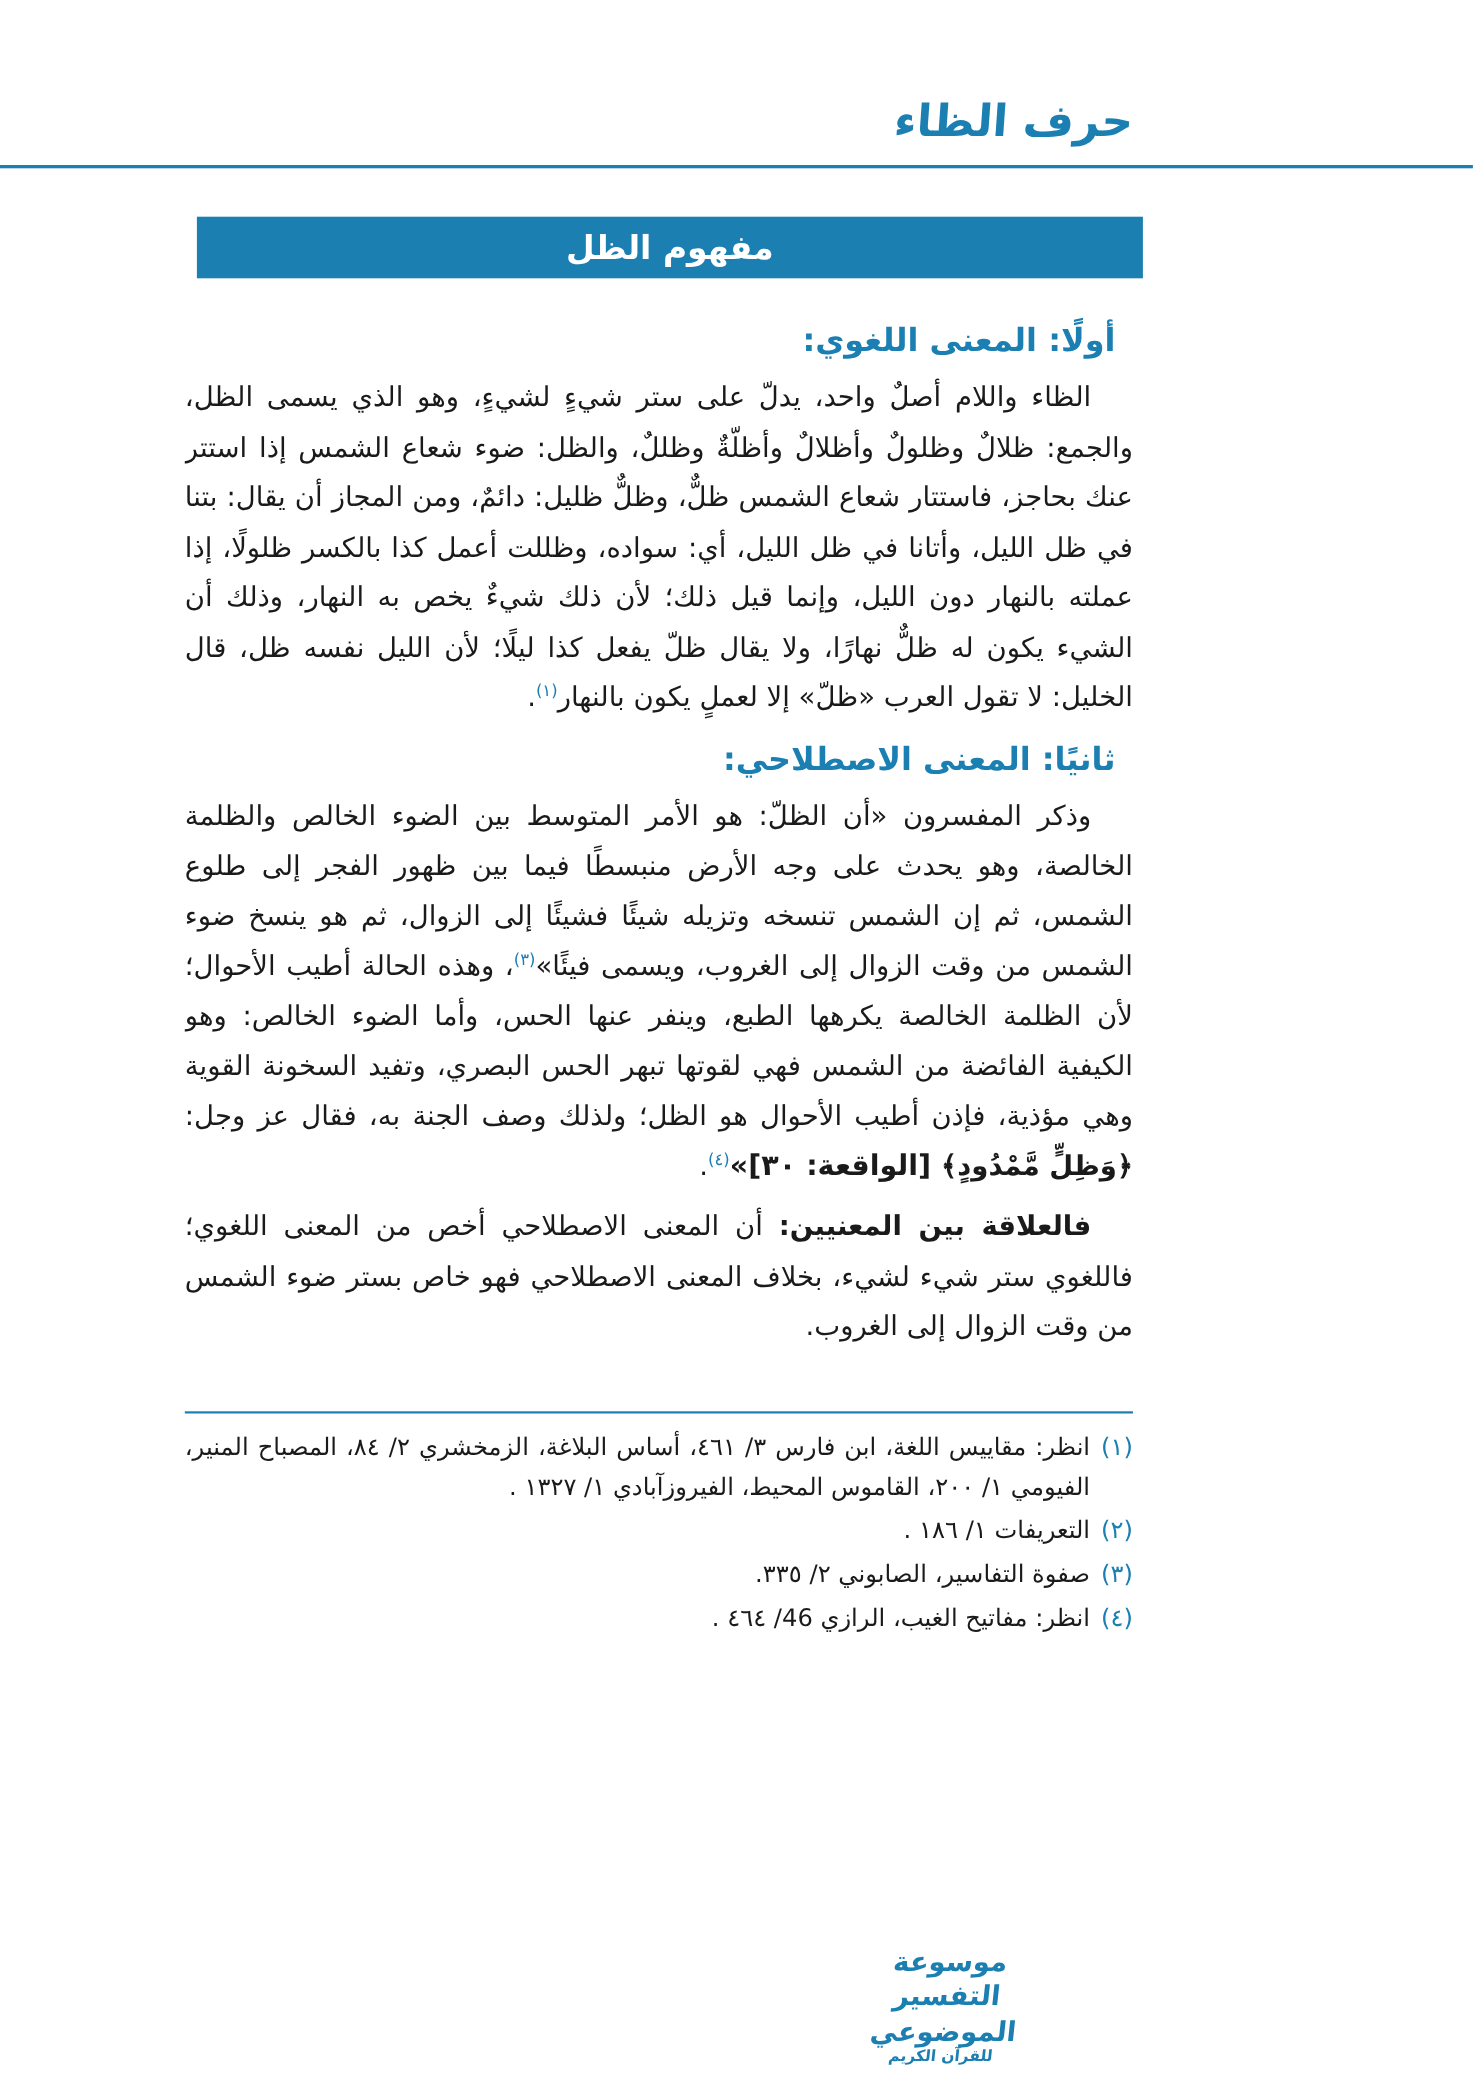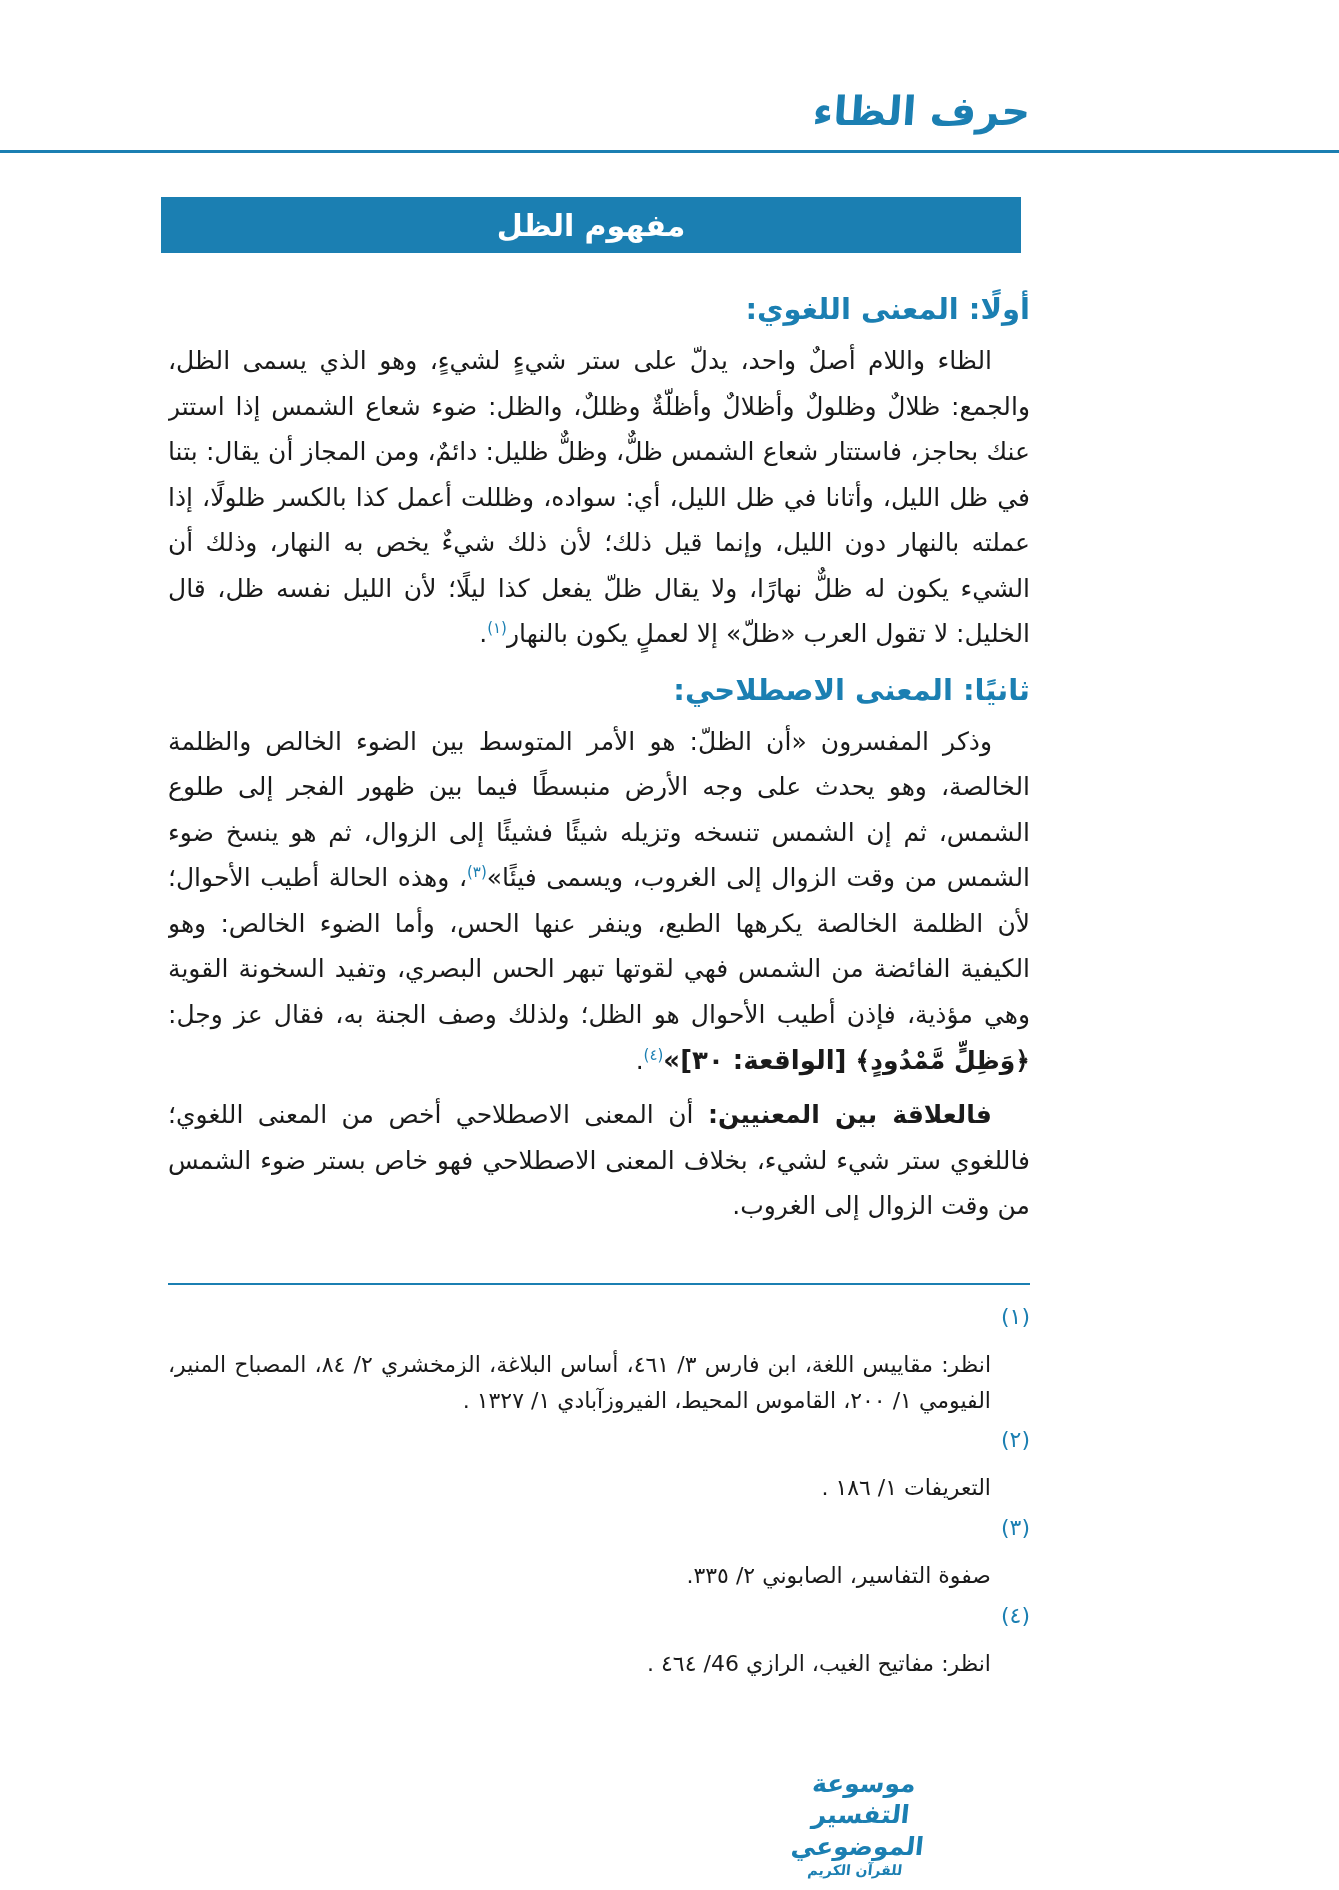--- a/index.html
+++ b/index.html
@@ -13,32 +13,32 @@
   .chapter-head {
     position:absolute; top:88px; right:309px;
     color:var(--accent); font-size:40px; font-weight:bold;
     letter-spacing:1px; transform:skewX(-4deg);
   }
   .header-rule {
     position:absolute; top:150px; left:0; right:0; height:3px;
     background:var(--accent);
   }
   .title-banner {
-    position:absolute; top:197px; right:318px; width:860px; height:56px;
+    position:absolute; top:197px; right:300px; width:860px; height:56px;
     background:var(--accent); color:#ffffff;
     display:flex; align-items:center; justify-content:center;
     font-size:30px; font-weight:bold;text-align:center;
   }
   .content {
     position:absolute; top:276px; right:309px; width:862px; height:1002px;
     overflow:hidden; color:#1a1a1a;
   }
   .sub-heading {
     color:var(--accent); font-size:29px; font-weight:bold;
-    margin:16px 0 12px 0;
+    margin:16px 16px 12px 0;
   }
   .body-para {
     font-size:25px; line-height:1.82; text-align:justify;
     text-indent:38px; margin-bottom:8px;
   }
   .fn-ref {
     color:var(--accent); font-size:15px; vertical-align:super;
     text-indent:0; display:inline-block;
   }
   .lead-bold { font-weight:bold; }
@@ -47,21 +47,21 @@
   .footnotes {
     position:absolute; top:1283px; right:309px; width:862px;
     border-top:2px solid var(--accent); padding-top:14px;
     color:#1a1a1a;
   }
   .footnote-item {
     display:flex; gap:10px; font-size:22px; line-height:1.62;
     text-align:justify; margin-bottom:4px;
   }
   .footnote-marker { color:var(--accent); white-space:nowrap; }
-  .footnote-text { flex:1;margin-top:48px; }
+  .footnote-text { flex:1; }
   .emblem {
     position:absolute; top:1768px; right:379px; width:200px;
     text-align:center; color:var(--accent); transform:skewX(-6deg);
   }
   .emblem-line1 { font-size:25px; font-weight:bold; line-height:1.25; }
   .emblem-line2 { font-size:14px; font-weight:bold; letter-spacing:2px; }
   .page-badge {
     position:absolute; top:1895px; left:209px; width:112px; height:54px;
     background:var(--accent); border-radius:28px;
     display:flex; align-items:center; justify-content:center;

